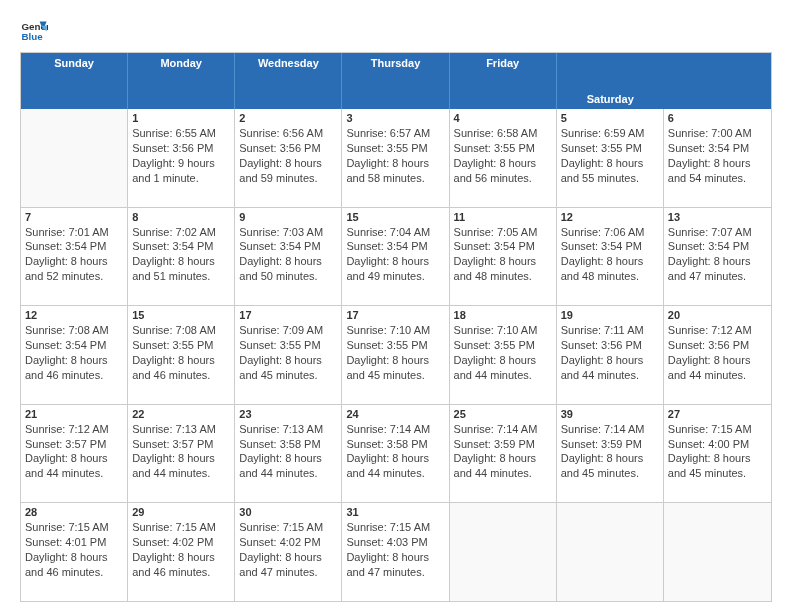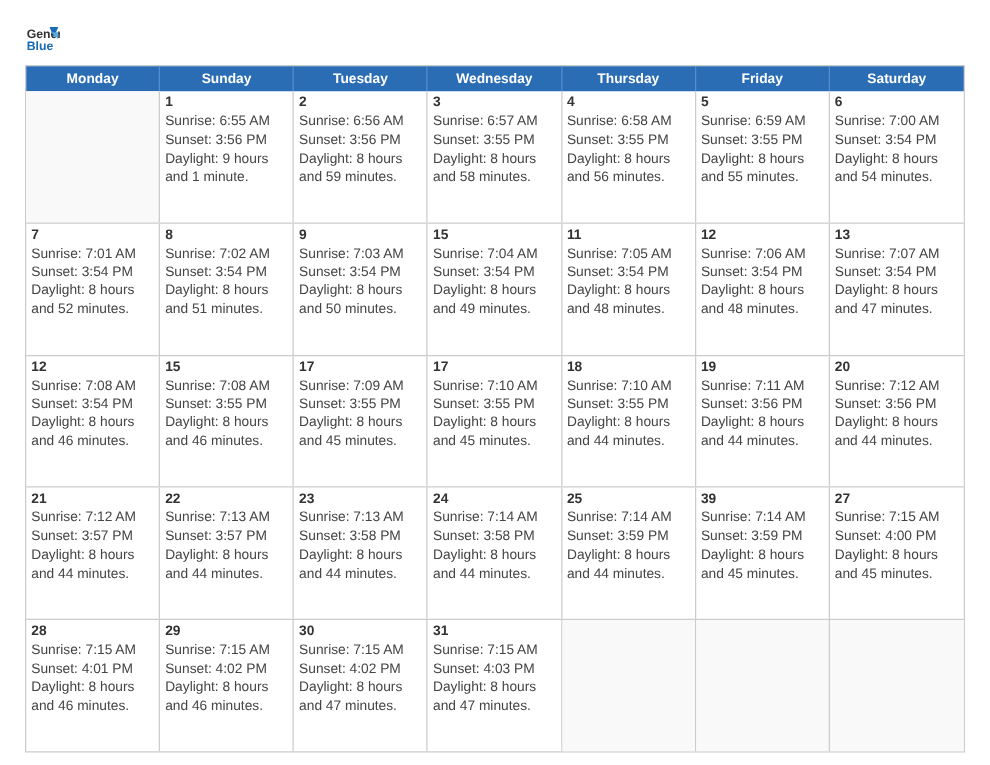--- a/index.html
+++ b/index.html
@@ -58,20 +58,21 @@
     .cal-header-cell {
       color: #fff;
       font-size: 11px;
       font-weight: bold;
       text-align: center;
       padding: 4px 2px;
       border-right: 1px solid #5090cc;
     }
     .cal-header-cell:last-child {
       border-right: none;
+      margin-top: 36px;
     }
     .cal-body {
       display: flex;
       flex-direction: column;
       flex: 1;
     }
     .cal-row {
       display: grid;
       grid-template-columns: repeat(7, 1fr);
       flex: 1;
@@ -122,23 +123,22 @@
       </svg>
     </div>
     <div class="title-block">
       <div class="month-title"></div>
       <div class="location-title"></div>
     </div>
   </div>
 
   <div class="calendar">
     <div class="cal-header">
-    <div class="cal-header-cell">Monday</div>
-        <div class="cal-header-cell">Sunday</div>
-        <div class="cal-header-cell">Tuesday</div>
+    <div class="cal-header-cell">Sunday</div>
+        <div class="cal-header-cell">Monday</div>
         <div class="cal-header-cell">Wednesday</div>
         <div class="cal-header-cell">Thursday</div>
         <div class="cal-header-cell">Friday</div>
         <div class="cal-header-cell">Saturday</div>
       </div>
     <div class="cal-body">
     <div class="cal-row">
           <div class="cal-cell empty"></div>
           <div class="cal-cell">
             <span class="day-num">1</span>

